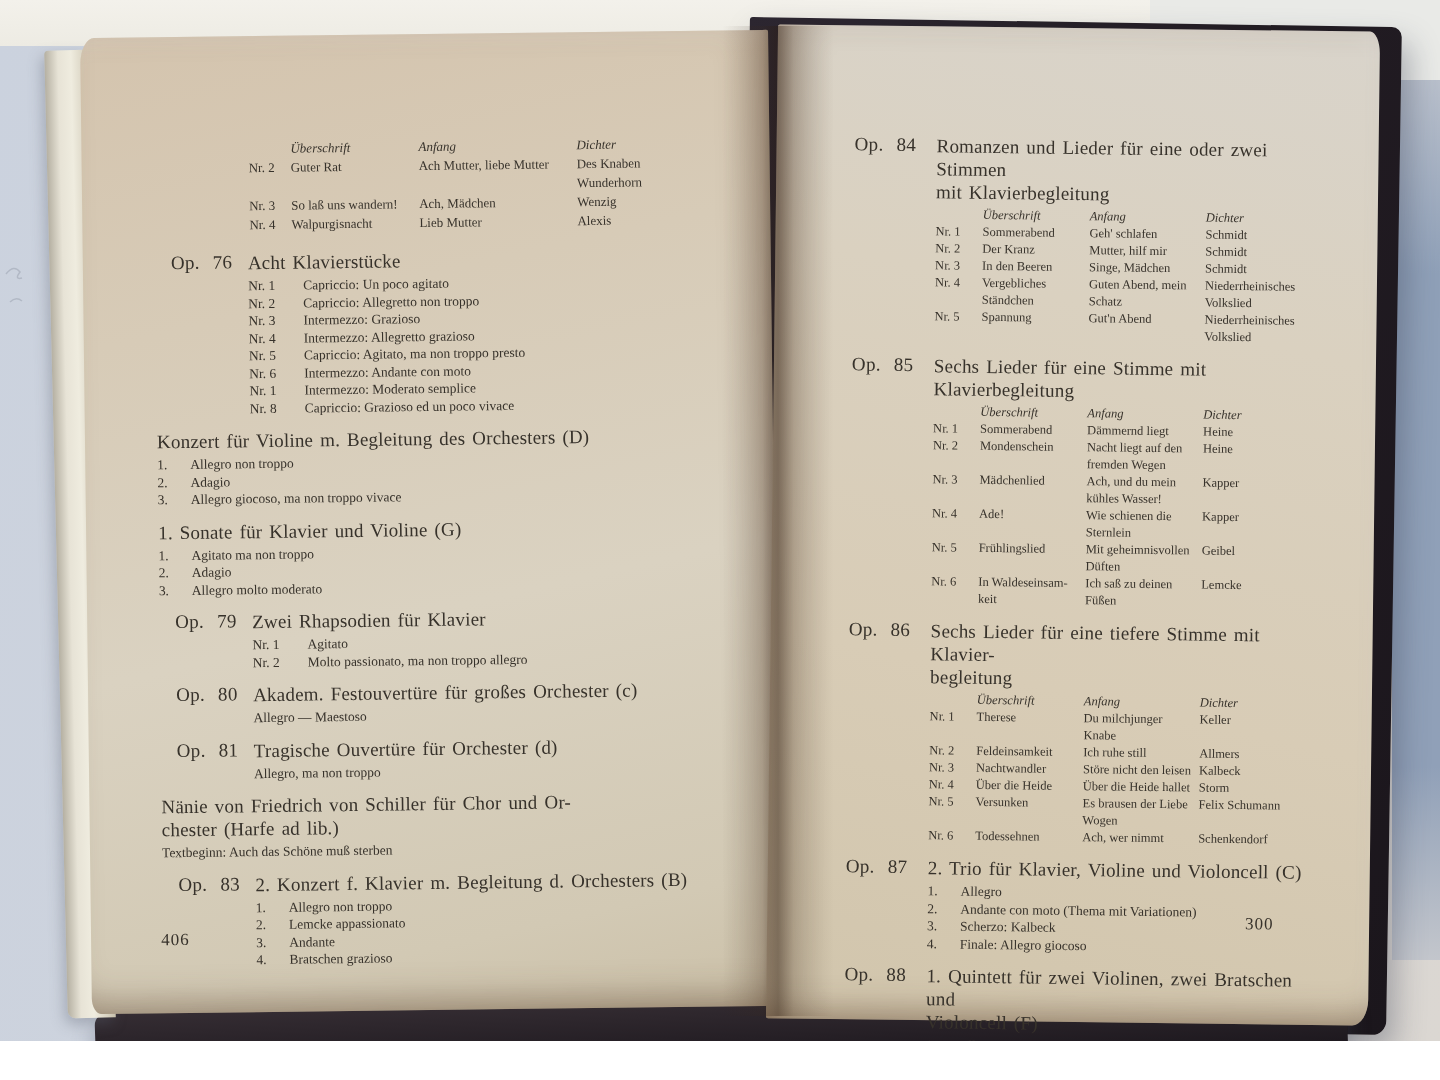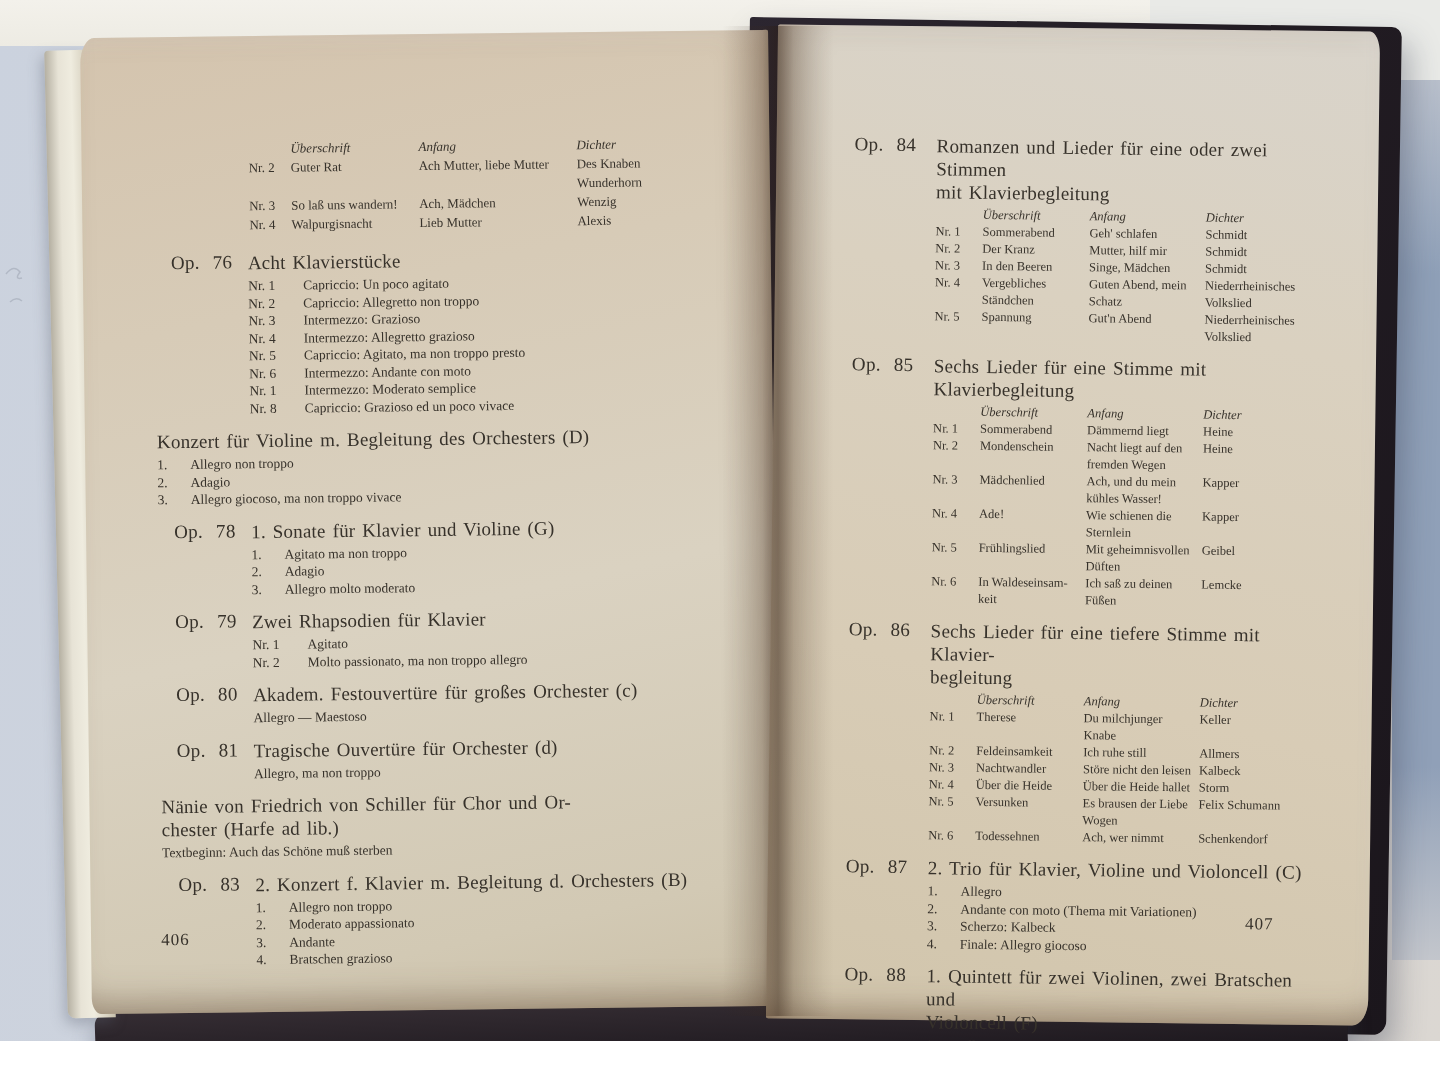--- a/index.html
+++ b/index.html
@@ -182,21 +182,20 @@
               <div class="mv">
                 <span class="mvn">3.</span>
                 <span class="mvt">Allegro giocoso, ma non troppo vivace</span>
               </div>
 
           </div>
         </div>
       </div>
 
       <div class="sec">
-        <div class="opn">Op. 78</div>
         <div class="opb">
           <div class="opt">1. Sonate für Klavier und Violine (G)</div>
           <div class="mvl num">
 
               <div class="mv">
                 <span class="mvn">1.</span>
                 <span class="mvt">Agitato ma non troppo</span>
               </div>
 
               <div class="mv">
@@ -263,21 +262,21 @@
           <div class="opt">2. Konzert f. Klavier m. Begleitung d. Orchesters (B)</div>
           <div class="mvl num">
 
               <div class="mv">
                 <span class="mvn">1.</span>
                 <span class="mvt">Allegro non troppo</span>
               </div>
 
               <div class="mv">
                 <span class="mvn">2.</span>
-                <span class="mvt">Moderato appassionato</span>
+                <span class="mvt">Lemcke appassionato</span>
               </div>
 
               <div class="mv">
                 <span class="mvn">3.</span>
                 <span class="mvt">Andante</span>
               </div>
 
               <div class="mv">
                 <span class="mvn">4.</span>
                 <span class="mvt">Bratschen grazioso</span>
@@ -520,17 +519,17 @@
                 <span class="mvn">2.</span>
                 <span class="mvt">Grave ed appassionato — Allegretto vivace — Tempo I — Presto —
 Tempo I</span>
               </div>
 
           </div>
         </div>
       </div>
 
     </div>
-    <div class="pn pn-r">407</div>
+    <div class="pn pn-r">300</div>
   </div>
 
   <div class="gutter"></div>
 </div>
 
 </body></html>

